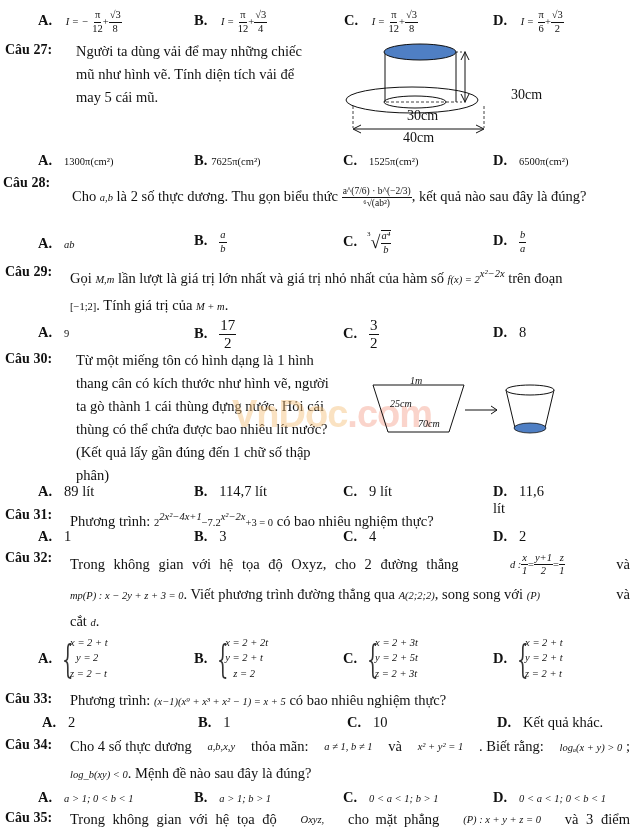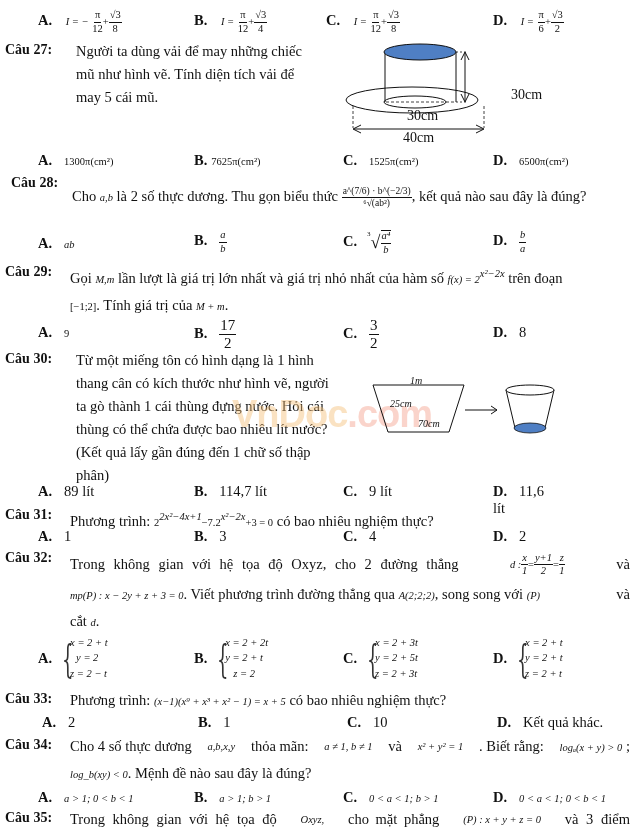--- a/index.html
+++ b/index.html
@@ -48,21 +48,21 @@
     <span class="opt-letter">B.</span>
     <span class="math" style="margin-left:10px">I =</span>
     <span class="frac">
         <span class="num">π</span>
         <span class="den">12</span>
       </span><span class="mathn">+</span><span class="frac">
         <span class="num">√3</span>
         <span class="den">4</span>
       </span>
   </div>
-  <div class="abs" style="left:326px;top:6px;">
+  <div class="abs" style="left:344px;top:6px;">
     <span class="opt-letter">C.</span>
     <span class="math" style="margin-left:10px">I =</span>
     <span class="frac">
         <span class="num">π</span>
         <span class="den">12</span>
       </span><span class="mathn">+</span><span class="frac">
         <span class="num">√3</span>
         <span class="den">8</span>
       </span>
   </div>
@@ -109,21 +109,21 @@
 </div>
 <div class="abs" style="left:511px;top:87px;font-size:14px;">30cm</div>
 
 <div class="abs" style="left:0;top:150px;width:640px;height:22px;">
   <div class="abs" style="left:38px;top:2px;"><span class="opt-letter">A.</span><span class="mathn" style="margin-left:12px">1300π(cm²)</span></div>
   <div class="abs" style="left:194px;top:2px;"><span class="opt-letter">B.</span><span class="mathn" style="margin-left:4px">7625π(cm²)</span></div>
   <div class="abs" style="left:343px;top:2px;"><span class="opt-letter">C.</span><span class="mathn" style="margin-left:12px">1525π(cm²)</span></div>
   <div class="abs" style="left:493px;top:2px;"><span class="opt-letter">D.</span><span class="mathn" style="margin-left:12px">6500π(cm²)</span></div>
 </div>
 
-<div class="abs q-label" style="left:11px;top:175px;">Câu 28:</div>
+<div class="abs q-label" style="left:3px;top:175px;">Câu 28:</div>
 <div class="abs txt" style="left:72px;top:185px;white-space:nowrap;">
   <span>Cho</span>
   <span class="math">a,b</span>
   <span>là 2 số thực dương. Thu gọn biểu thức</span>
   <span class="frac" style="font-size:9.5px;">
       <span class="num">a^(7/6) · b^(−2/3)</span>
       <span class="den">⁶√(ab²)</span>
     </span><span>, kết quả nào sau đây là đúng?</span>
 </div>
 <div class="abs" style="left:0;top:230px;width:640px;height:30px;">

